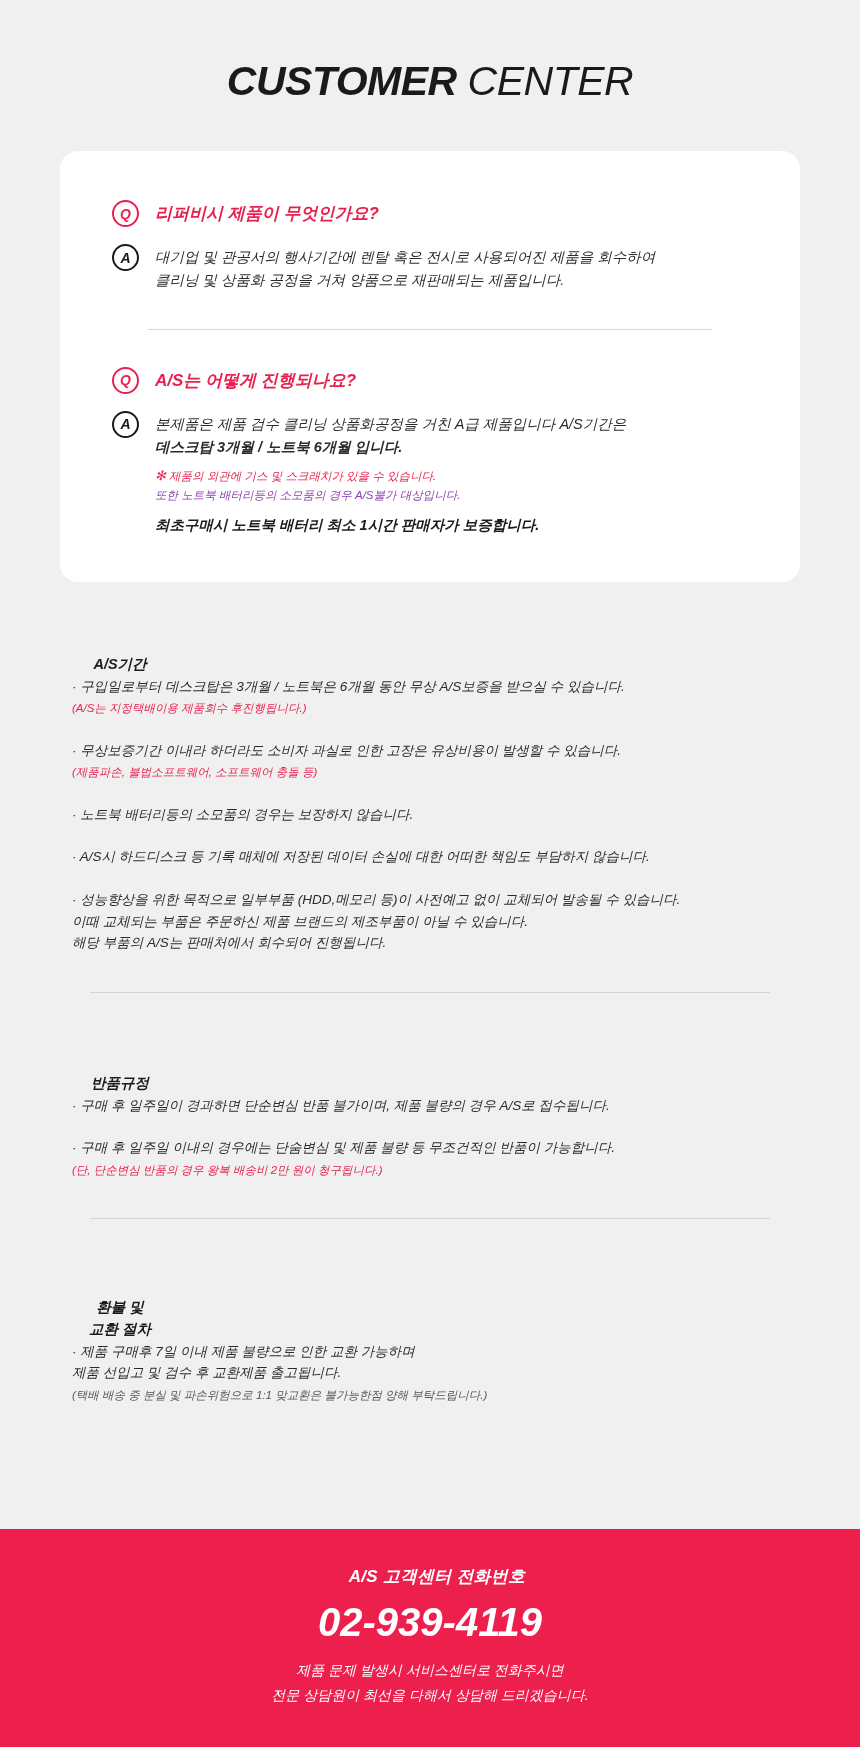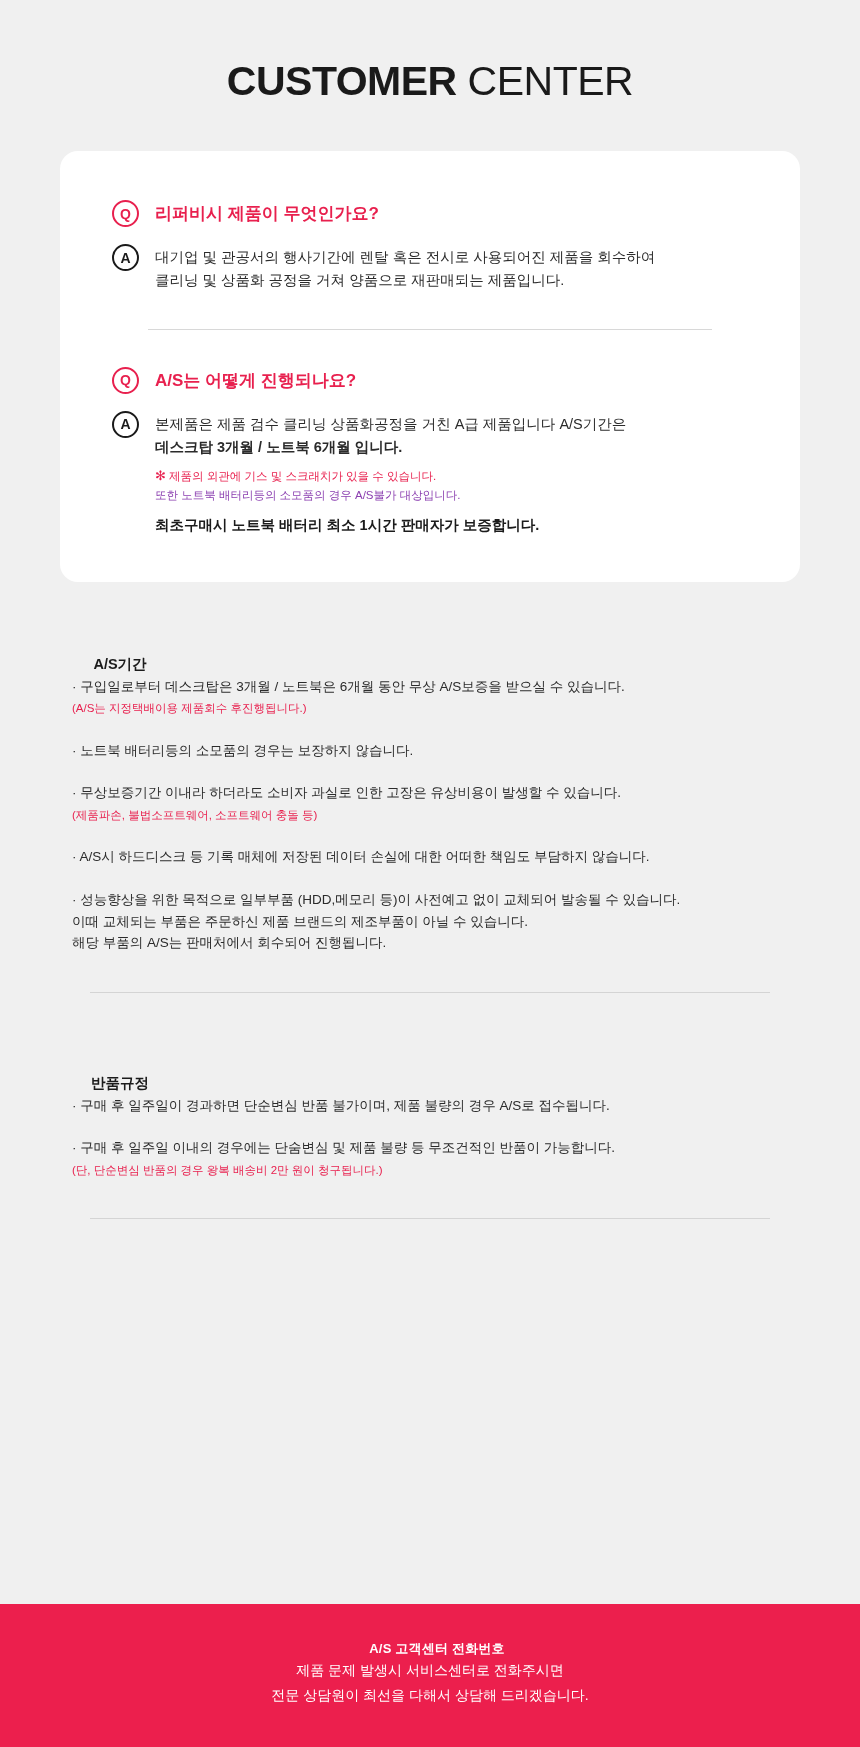--- a/index.html
+++ b/index.html
@@ -10,20 +10,21 @@
     font-family: "Liberation Sans", sans-serif;
     color: #222;
   }
   .page {
     width: 860px;
     min-height: 1747px;
     background: #f0f0f0;
     position: relative;
     display: flex;
     flex-direction: column;
+    font-style: italic;
   }
 
   
   .header {
     padding: 58px 0 46px 0;
     text-align: center;
   }
   .header h1 {
     margin: 0;
     font-size: 41px;
@@ -139,21 +140,21 @@
 
   
   .footer {
     margin-top: auto;
     background: #ec1f4d;
     color: #ffffff;
     text-align: center;
     padding: 36px 0 40px 0;
   }
   .footer .f-title {
-    font-size: 13px;
+    font-size: 17px;
     font-weight: bold;
     letter-spacing: 0.2px;
     padding-left: 14px;
   }
   .footer .f-phone {
     font-size: 40px;
     font-weight: bold;
     letter-spacing: 0px;
     margin: 14px 0 16px 0;
     line-height: 1;
@@ -215,26 +216,26 @@
     <div class="policy-row">
       <div class="policy-label">A/S기간</div>
       <div class="policy-body">
 
         <div class="bullet">
           <div class="line">· 구입일로부터 데스크탑은 3개월 / 노트북은 6개월 동안 무상 A/S보증을 받으실 수 있습니다.</div>
           <div class="sub">(A/S는 지정택배이용 제품회수 후진행됩니다.)</div>
         </div>
 
         <div class="bullet">
-          <div class="line">· 노트북 배터리등의 소모품의 경우는 보장하지 않습니다.</div>
-        </div>
-
-        <div class="bullet">
           <div class="line">· 무상보증기간 이내라 하더라도 소비자 과실로 인한 고장은 유상비용이 발생할 수 있습니다.</div>
           <div class="sub">(제품파손, 불법소프트웨어, 소프트웨어 충돌 등)</div>
+        </div>
+
+        <div class="bullet">
+          <div class="line">· 노트북 배터리등의 소모품의 경우는 보장하지 않습니다.</div>
         </div>
 
         <div class="bullet">
           <div class="line">· A/S시 하드디스크 등 기록 매체에 저장된 데이터 손실에 대한 어떠한 책임도 부담하지 않습니다.</div>
         </div>
 
         <div class="bullet">
           <div class="line">· 성능향상을 위한 목적으로 일부부품 (HDD,메모리 등)이 사전예고 없이 교체되어 발송될 수 있습니다.</div>
           <div class="line">이때 교체되는 부품은 주문하신 제품 브랜드의 제조부품이 아닐 수 있습니다.</div>
           <div class="line">해당 부품의 A/S는 판매처에서 회수되어 진행됩니다.</div>
@@ -258,21 +259,35 @@
           <div class="line">· 구매 후 일주일 이내의 경우에는 단숨변심 및 제품 불량 등 무조건적인 반품이 가능합니다.</div>
           <div class="sub">(단, 단순변심 반품의 경우 왕복 배송비 2만 원이 청구됩니다.)</div>
         </div>
 
       </div>
     </div>
 
     <div class="sect-divider"></div>
     <div class="gap-block"></div>
 
+    <div class="policy-row">
+      <div class="policy-label top" style="white-space: pre-line;">환불 및
+교환 절차</div>
+      <div class="policy-body">
+
+        <div class="bullet">
+          <div class="line">· 제품 구매후 7일 이내 제품 불량으로 인한 교환 가능하며</div>
+          <div class="line">제품 선입고 및 검수 후 교환제품 출고됩니다.</div>
+          <div class="sub gray">(택배 배송 중 분실 및 파손위험으로 1:1 맞교환은 불가능한점 양해 부탁드립니다.)</div>
+        </div>
+
+      </div>
+    </div>
   </div>
 
   <div class="footer">
     <div class="f-title">A/S 고객센터 전화번호</div>
+    <div class="f-phone">02-939-4119</div>
     <div class="f-line">제품 문제 발생시 서비스센터로 전화주시면</div>
     <div class="f-line">전문 상담원이 최선을 다해서 상담해 드리겠습니다.</div>
   </div>
 
 </div>
 
 </body></html>

